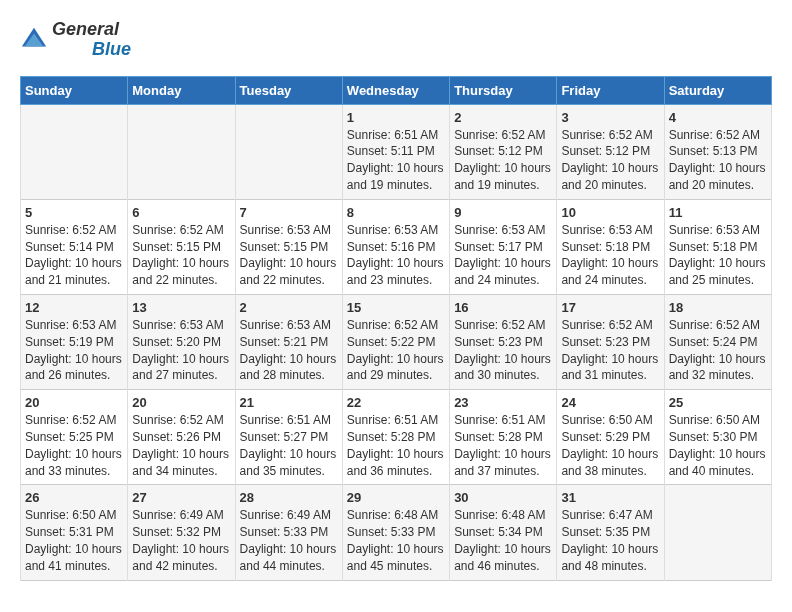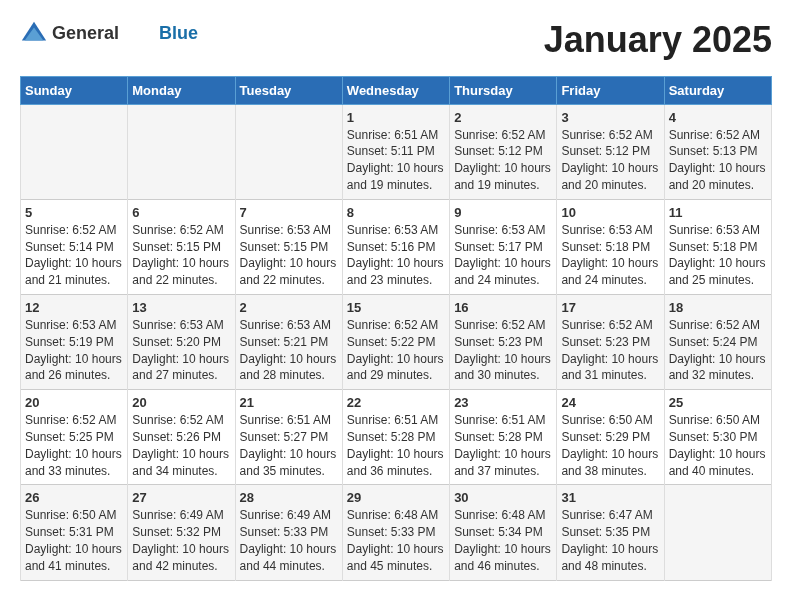--- a/index.html
+++ b/index.html
@@ -15,22 +15,23 @@
       justify-content: space-between;
       align-items: flex-start;
       margin-bottom: 16px;
     }
     .logo {
       display: flex;
       align-items: center;
     }
     .logo-text {
       display: flex;
-      flex-direction: row;
+      flex-direction: column;
       line-height: 1.1;
+      font-style: italic;
     }
     .logo-general {
       font-size: 18px;
       font-weight: bold;
       color: #333;
     }
     .logo-blue {
       font-size: 18px;
       font-weight: bold;
       color: #1a6fa8;
@@ -109,21 +110,20 @@
     <svg class="logo-icon" viewBox="0 0 30 30">
       <polygon points="15,2 28,22 2,22" fill="#2a6db5"></polygon>
       <polygon points="15,8 25,22 5,22" fill="#5a9fd4"></polygon>
     </svg>
     <div class="logo-text">
       <span class="logo-general">General</span>
       <span class="logo-blue">Blue</span>
     </div>
   </div>
   <div class="title-block">
-    <div class="month-title">January 2025</div>
   </div>
 </div>
 
 <table>
   <thead>
     <tr>
     <th>Sunday</th>
         <th>Monday</th>
         <th>Tuesday</th>
         <th>Wednesday</th>

